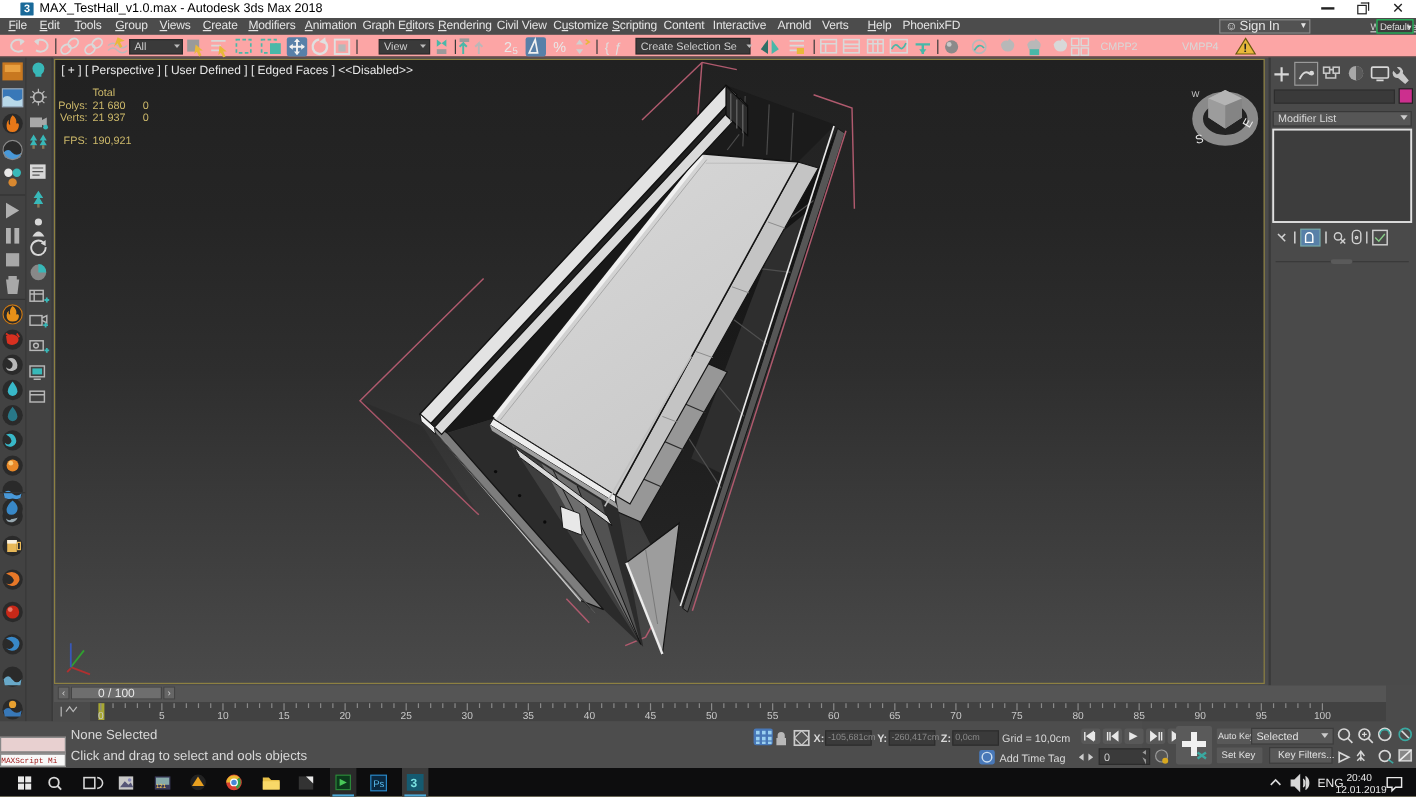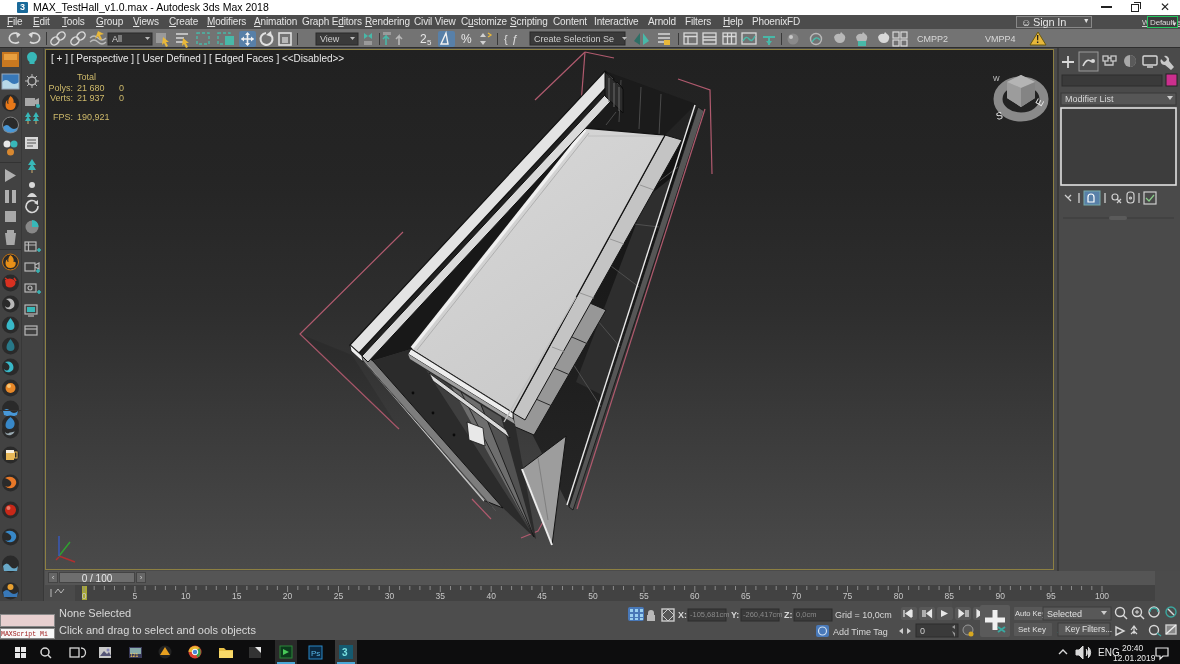--- a/index.html
+++ b/index.html
@@ -7,21 +7,21 @@
   *{box-sizing:border-box;}
   .abs{position:absolute;}
   #stage{position:relative;width:1180px;height:664px;}
   
   #titlebar{left:0;top:0;width:1180px;height:15px;background:#ffffff;color:#000;font-size:10.5px;}
   
   #menubar{left:0;top:15px;width:1180px;height:14px;background:#4c4c4c;color:#e4e4e4;font-size:10px;letter-spacing:-0.15px;}
   .mi{position:absolute;top:1px;white-space:nowrap;}
   .mi u{text-decoration:underline;}
   
-  #toolbar{left:0;top:29px;width:1180px;height:19px;background:#737373;border-bottom:1px solid #2e2e2e;}
+  #toolbar{left:0;top:29px;width:1180px;height:19px;background:#fca5a5;border-bottom:1px solid #2e2e2e;}
   
   #lefttb{left:0;top:48px;width:44px;height:592px;background:#444444;}
   
   #vp{left:45px;top:49px;width:1009px;height:521px;border:1px solid #8d8042;
       background:linear-gradient(180deg,#212121 0%,#252525 25%,#2e2e2e 50%,#3c3c3c 75%,#4a4a4a 100%);}
   
   #cpanel{left:1057px;top:48px;width:123px;height:523px;background:#4a4a4a;}
   
   #tslider{left:45px;top:571px;width:1110px;height:14px;background:#555555;}
   #trackbar{left:45px;top:585px;width:1110px;height:16px;background:#424242;}
@@ -52,21 +52,21 @@
     <div class="mi" style="left:207px"><u>M</u>odifiers</div>
     <div class="mi" style="left:254px"><u>A</u>nimation</div>
     <div class="mi" style="left:302px">Graph E<u>d</u>itors</div>
     <div class="mi" style="left:365px"><u>R</u>endering</div>
     <div class="mi" style="left:414px">Civil View</div>
     <div class="mi" style="left:461px">C<u>u</u>stomize</div>
     <div class="mi" style="left:510px"><u>S</u>cripting</div>
     <div class="mi" style="left:553px">Content</div>
     <div class="mi" style="left:594px">Interactive</div>
     <div class="mi" style="left:648px">Arnold</div>
-    <div class="mi" style="left:685px">Filters</div>
+    <div class="mi" style="left:685px">Verts</div>
     <div class="mi" style="left:723px"><u>H</u>elp</div>
     <div class="mi" style="left:752px">PhoenixFD</div>
     <div class="f" style="left:1016px;top:1px;width:76px;height:12px;border:1px solid #888;background:#525252;">
       <span style="position:absolute;left:4px;top:0px;font-size:10px;">☺</span>
       <span style="position:absolute;left:16px;top:-1px;font-size:11px;">Sign In</span>
       <span style="position:absolute;right:3px;top:-1px;font-size:8px;">▾</span>
     </div>
     <div class="f" style="left:1142px;top:3px;font-size:8px;color:#cfcfcf;text-decoration:underline;">Workspaces:</div>
     <div class="f" style="left:1147px;top:1px;width:31px;height:12px;background:#3c3c3c;border:1px solid #22c55e;font-size:8px;color:#ddd;padding-left:2px;line-height:12px;">Default <span style="position:absolute;right:1px;top:1px;font-size:7px;">▾</span></div>
   </div>

